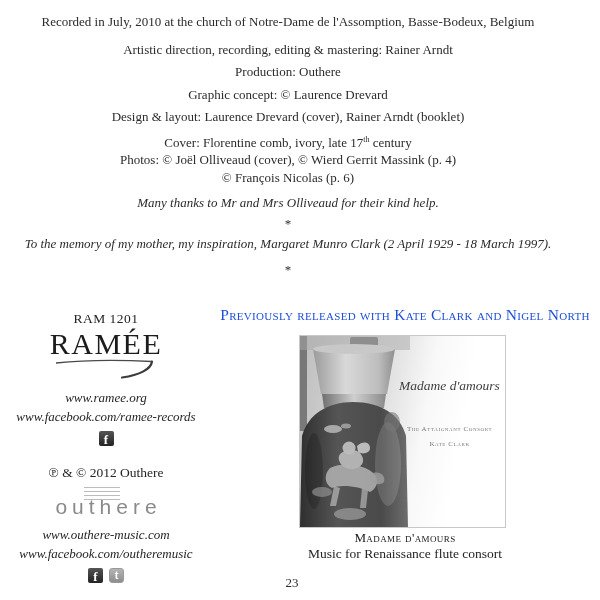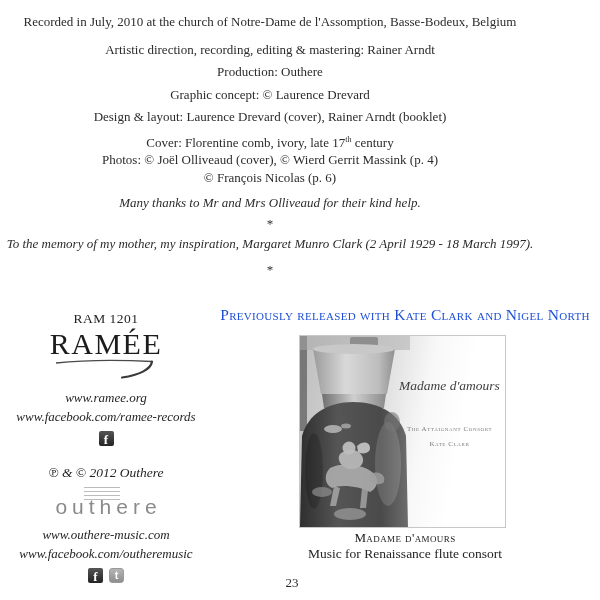--- a/index.html
+++ b/index.html
@@ -2,21 +2,21 @@
 <html><head>
 <meta charset="utf-8">
 <style>
   html,body{margin:0;padding:0;background:#fff;}
   .page{
     position:relative;width:600px;height:600px;background:#ffffff;overflow:hidden;
     font-family:"Liberation Serif", serif;color:#2b2b2b;
   }
   
   .credits{position:absolute;top:13px;left:0;width:540px;text-align:center;
-    font-size:13px;line-height:17.5px;}
+    font-size:13px;line-height:17.5px;padding-left:18px;}
   .mb10{margin-bottom:10px}.mb5{margin-bottom:5px}.mb8{margin-bottom:8px}
   .mb3{margin-bottom:3px}.mb0{margin-bottom:0}
   .italic{font-style:italic}
   sup.ord{font-size:8px;vertical-align:5px;text-align:center;}
   .sep{font-size:13px;}
   
   .left-col{position:absolute;left:0;top:311px;width:212px;text-align:center;}
   .catalog{font-size:13.5px;letter-spacing:.5px;color:#242424;}
   .ramee-logo{font-size:30px;letter-spacing:1.5px;color:#1c1c1c;line-height:30px;margin-top:2px;}
   .ramee-swoosh{display:block;margin:-2px auto 0;}
@@ -25,21 +25,21 @@
   .icon-row{margin-top:5px;display:flex;justify-content:center;gap:6px;}
   .fb-icon{width:15px;height:15px;border-radius:2px;
     background:linear-gradient(#555,#232323);
     color:#fff;display:inline-flex;align-items:center;justify-content:center;
     font-family:"Liberation Serif",serif;font-weight:bold;font-size:13px;line-height:15px;
     padding-top:2px;box-sizing:border-box;}
   .tw-icon{width:15px;height:15px;border-radius:3px;
     background:linear-gradient(#b5b5b5,#8e8e8e);border:1px solid #9a9a9a;box-sizing:border-box;
     color:#fff;display:inline-flex;align-items:center;justify-content:center;
     font-family:"Liberation Sans",sans-serif;font-weight:bold;font-size:11px;line-height:13px;}
-  .copyright{margin-top:19px;font-size:13.5px;color:#242424;font-style:italic;}
+  .copyright{margin-top:19px;font-size:13.5px;color:#242424;}
   .outhere-wrap{margin-top:14px;height:30px;}
   .outhere-logo{position:relative;display:inline-block;
     font-family:"Liberation Sans",sans-serif;font-size:21px;letter-spacing:5px;
     color:#8a8a8a;padding-left:5px;}
   .staff{position:absolute;left:34px;top:-8px;width:36px;}
   .staff span{display:block;height:1px;background:#bcbcbc;margin-bottom:3px;}
   
   .prev-heading{position:absolute;top:306px;left:213px;width:384px;text-align:center;
     font-variant:small-caps;font-size:15.5px;letter-spacing:.3px;color:#1d4ed8;}
   .album-cover{position:absolute;left:300px;top:336px;width:205px;height:191px;

